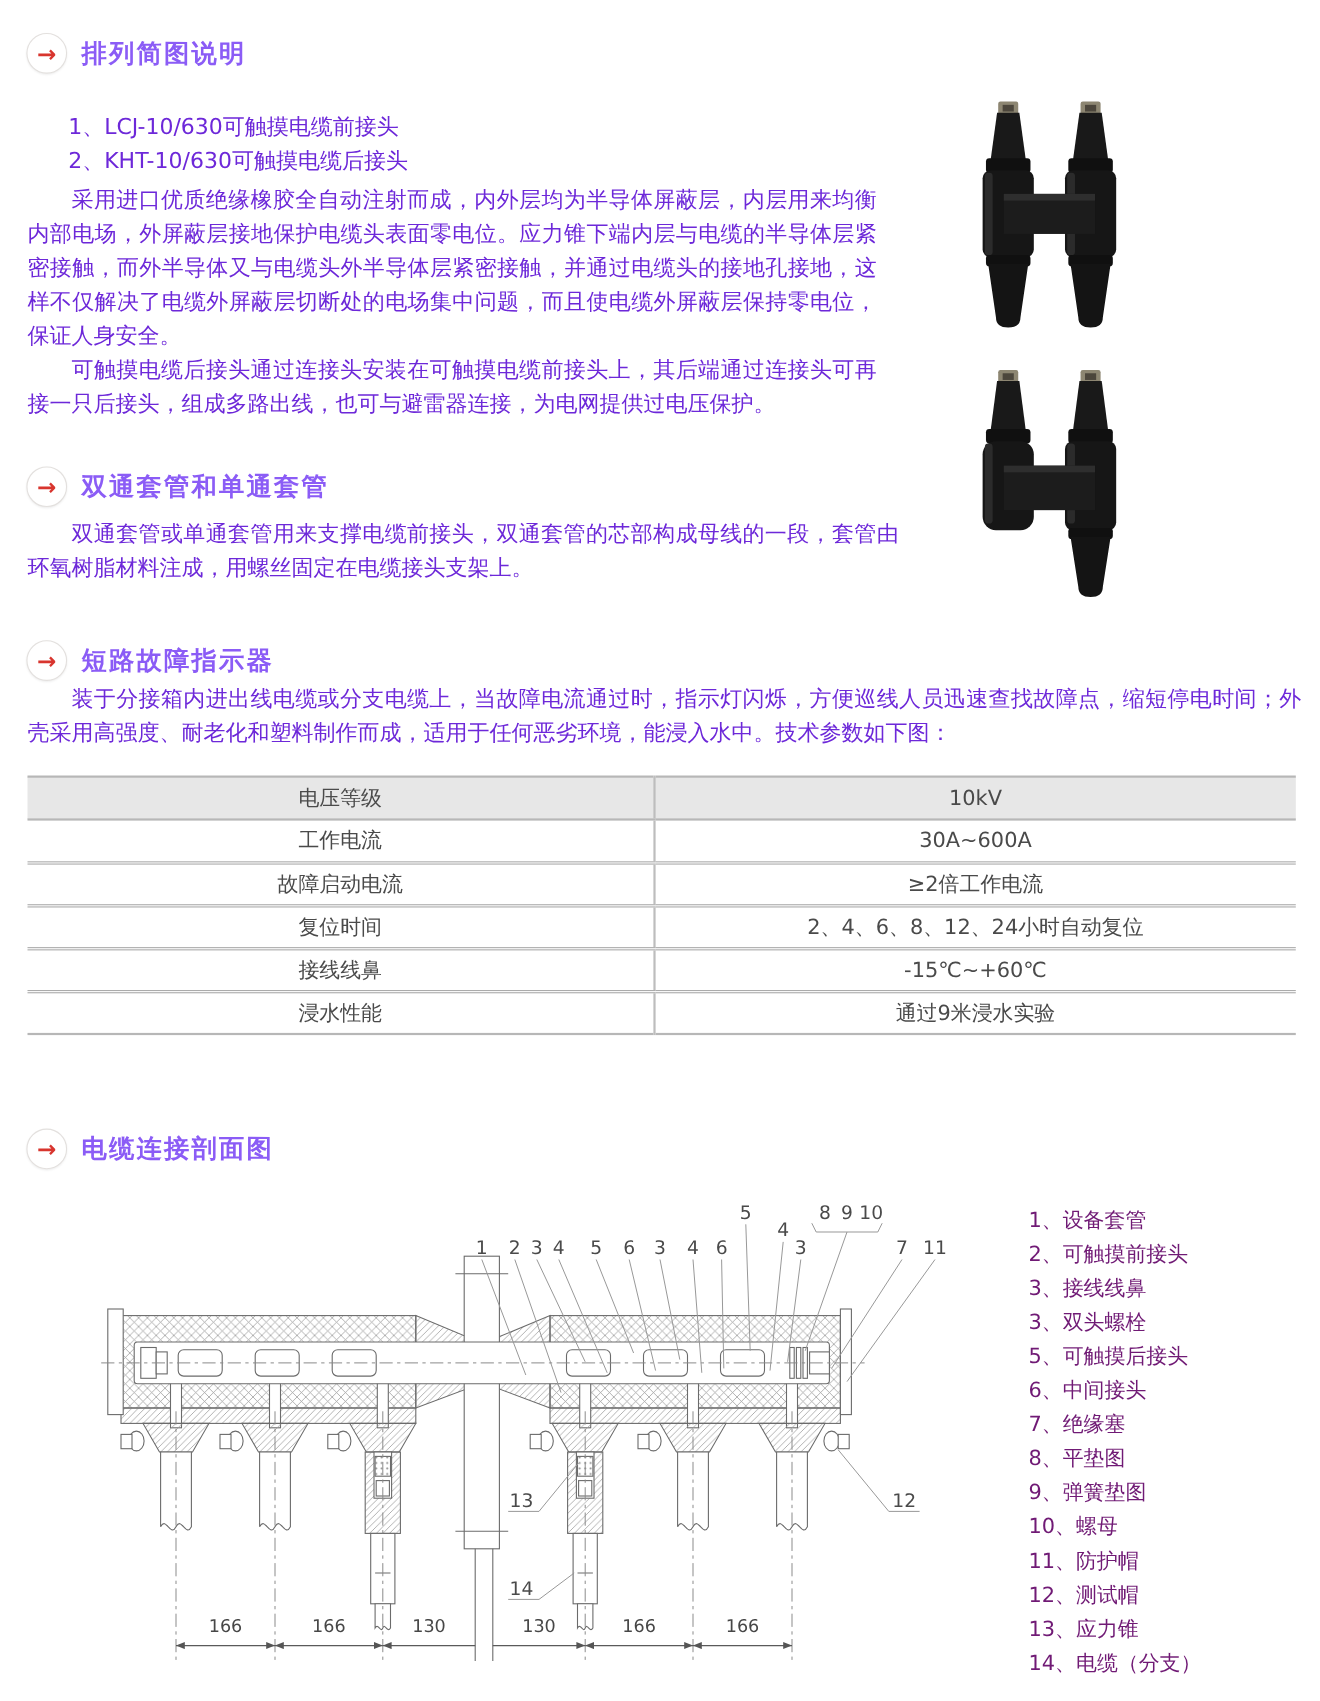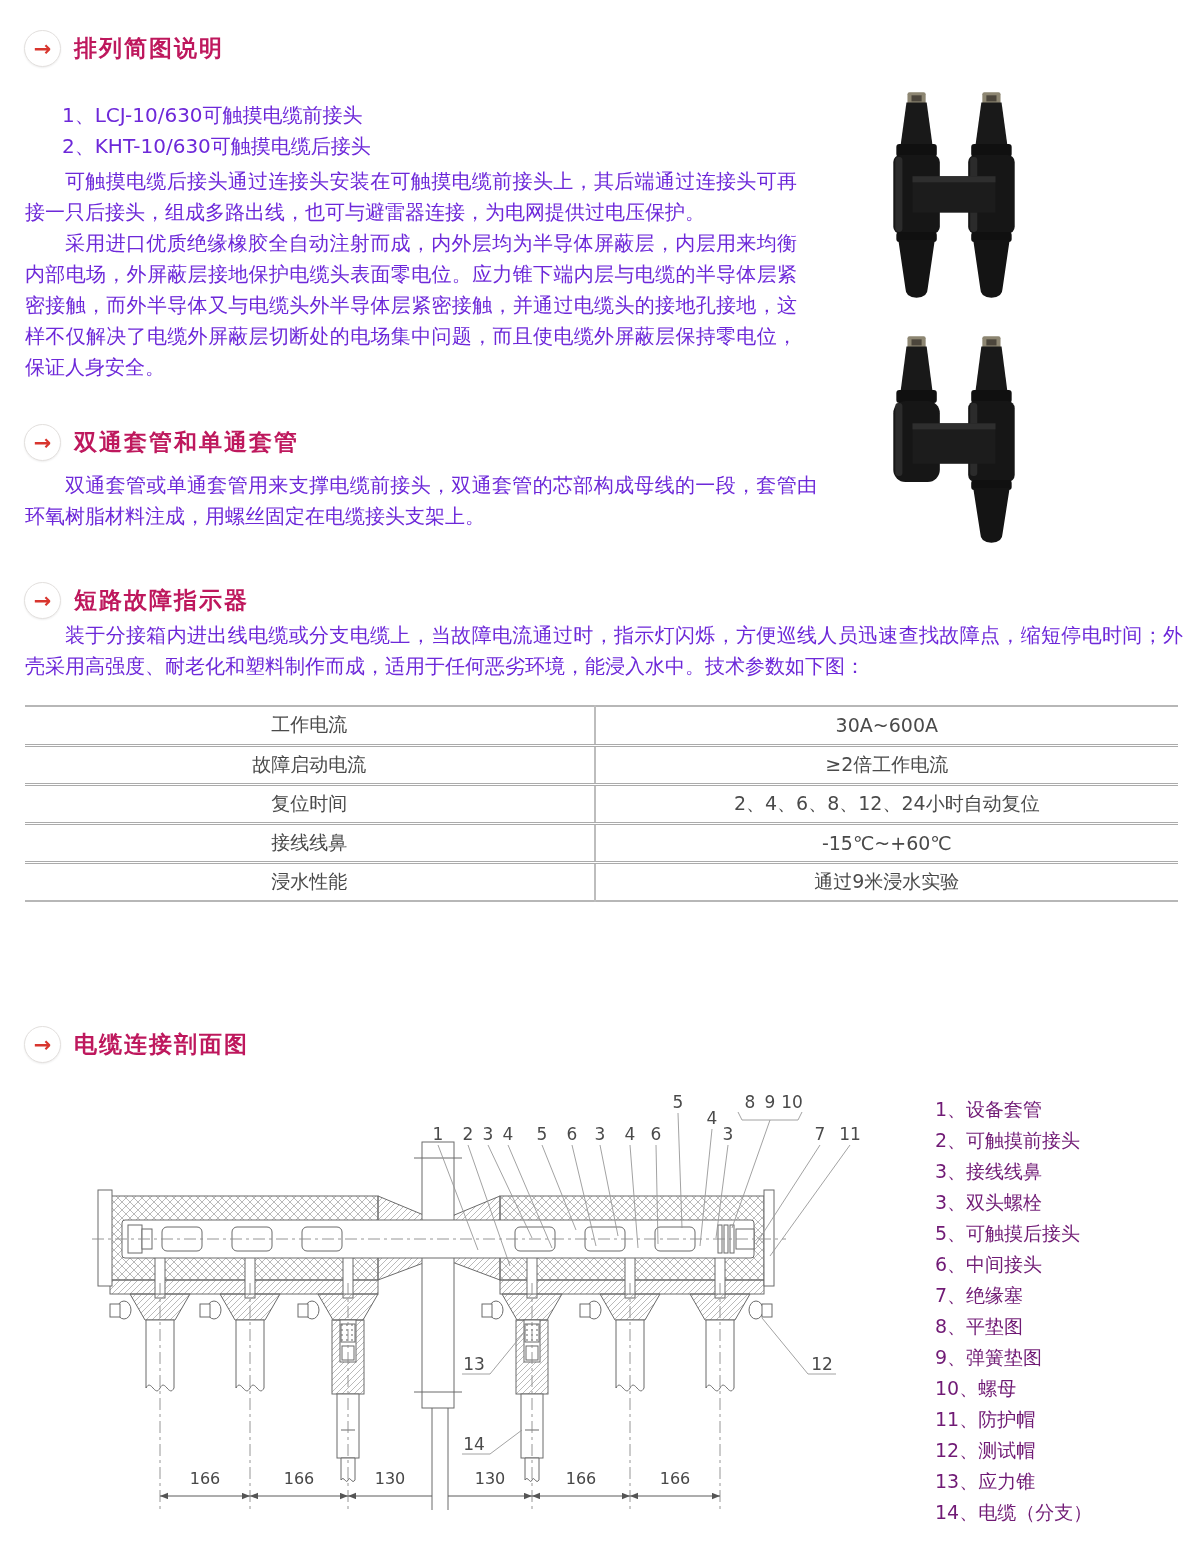--- a/index.html
+++ b/index.html
@@ -4,21 +4,21 @@
 <style>
   *{margin:0;padding:0;box-sizing:border-box}
   html,body{background:#fff}
   body{font-family:"DejaVu Sans",sans-serif}
   .page{position:relative;width:1200px;height:1546px;background:#fff;overflow:hidden}
 
   .sec-head{position:absolute;display:flex;align-items:center;gap:13px}
   .arrow-circle{width:37px;height:37px;border-radius:50%;border:1px solid #e3e0de;
     box-shadow:0 1px 2px rgba(0,0,0,.07);display:flex;align-items:center;justify-content:center;
     color:#d8352e;font-size:21px;font-weight:bold;background:#fff;flex:0 0 auto}
-  .sec-title{color:#be185d;font-size:23px;font-weight:bold;letter-spacing:2px;white-space:nowrap}
+  .sec-title{color:#8b5cf6;font-size:23px;font-weight:bold;letter-spacing:2px;white-space:nowrap}
 
   .body-text{color:#6d28d9;font-size:20px;line-height:31px}
   .para{text-indent:2em;text-align:justify}
   .list-block{position:absolute;left:62px;top:100px}
   .paras-block{position:absolute;left:25px;top:166px;width:772px}
   .s2-para{position:absolute;left:25px;top:470px;width:792px}
   .s3-para{position:absolute;left:25px;top:620px;width:1158px}
 
   .photo{position:absolute;left:868px;width:172px;height:218px}
   .photo svg{width:100%;height:100%}
@@ -57,22 +57,22 @@
       </span>
     <span class="sec-title">排列简图说明</span>
   </div>
 
   <div class="list-block body-text">
       <div>1、LCJ-10/630可触摸电缆前接头</div>
       <div>2、KHT-10/630可触摸电缆后接头</div>
     </div>
 
   <div class="paras-block body-text">
+    <p class="para">采用进口优质绝缘橡胶全自动注射而成，内外层均为半导体屏蔽层，内层用来均衡内部电场，外屏蔽层接地保护电缆头表面零电位。应力锥下端内层与电缆的半导体层紧密接触，而外半导体又与电缆头外半导体层紧密接触，并通过电缆头的接地孔接地，这样不仅解决了电缆外屏蔽层切断处的电场集中问题，而且使电缆外屏蔽层保持零电位，保证人身安全。</p>
     <p class="para">可触摸电缆后接头通过连接头安装在可触摸电缆前接头上，其后端通过连接头可再接一只后接头，组成多路出线，也可与避雷器连接，为电网提供过电压保护。</p>
-    <p class="para">采用进口优质绝缘橡胶全自动注射而成，内外层均为半导体屏蔽层，内层用来均衡内部电场，外屏蔽层接地保护电缆头表面零电位。应力锥下端内层与电缆的半导体层紧密接触，而外半导体又与电缆头外半导体层紧密接触，并通过电缆头的接地孔接地，这样不仅解决了电缆外屏蔽层切断处的电场集中问题，而且使电缆外屏蔽层保持零电位，保证人身安全。</p>
   </div>
 
   <div class="photo" style="top:88px">
     <svg viewBox="0 0 170 215">
       <g>
 
         <rect x="39" y="4" width="18" height="12" rx="2" fill="#8d8672"></rect>
         <rect x="43" y="7" width="10" height="6" fill="#4c463c"></rect>
         <path d="M38,14 L58,14 L64,58 L32,58 Z" fill="#191919"></path>
         <rect x="28" y="55" width="40" height="13" rx="3" fill="#101010"></rect>
@@ -137,20 +137,24 @@
         <span>→</span>
       </span>
     <span class="sec-title">短路故障指示器</span>
   </div>
   <div class="s3-para body-text">
     <p class="para">装于分接箱内进出线电缆或分支电缆上，当故障电流通过时，指示灯闪烁，方便巡线人员迅速查找故障点，缩短停电时间；外壳采用高强度、耐老化和塑料制作而成，适用于任何恶劣环境，能浸入水中。技术参数如下图：</p>
   </div>
 
   <table class="ptable">
     <tbody>
+        <tr class="hdr">
+          <td class="lab">电压等级</td>
+          <td class="val">10kV</td>
+        </tr>
         <tr>
           <td class="lab">工作电流</td>
           <td class="val">30A~600A</td>
         </tr>
         <tr>
           <td class="lab">故障启动电流</td>
           <td class="val">≥2倍工作电流</td>
         </tr>
         <tr>
           <td class="lab">复位时间</td>

